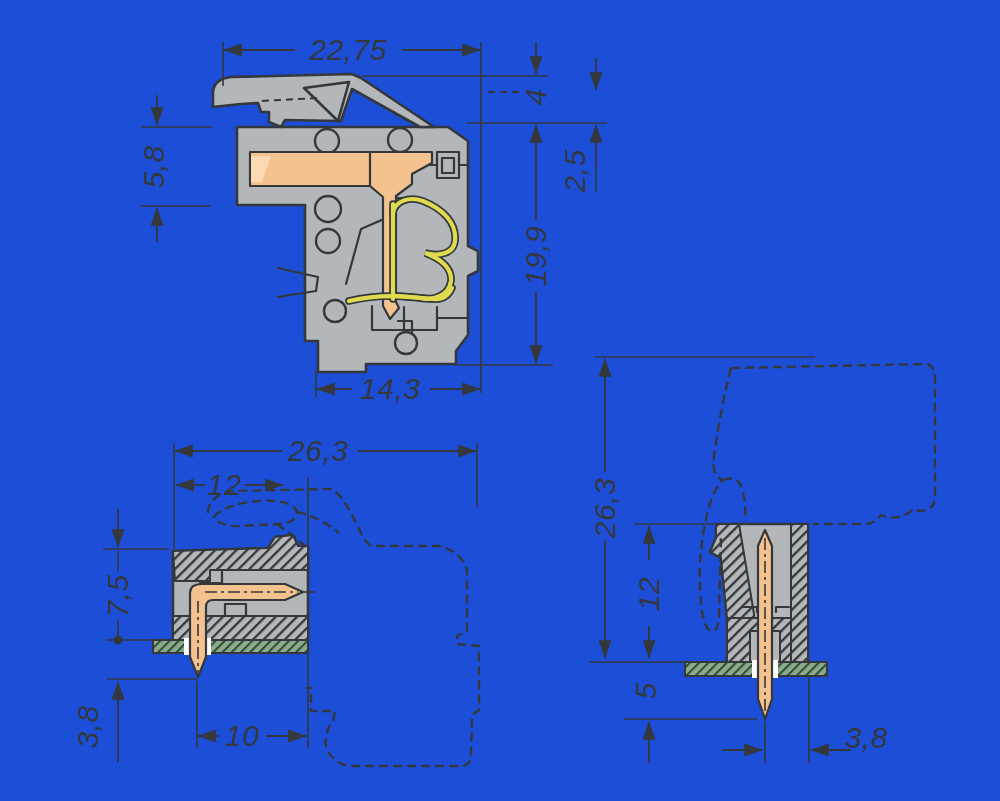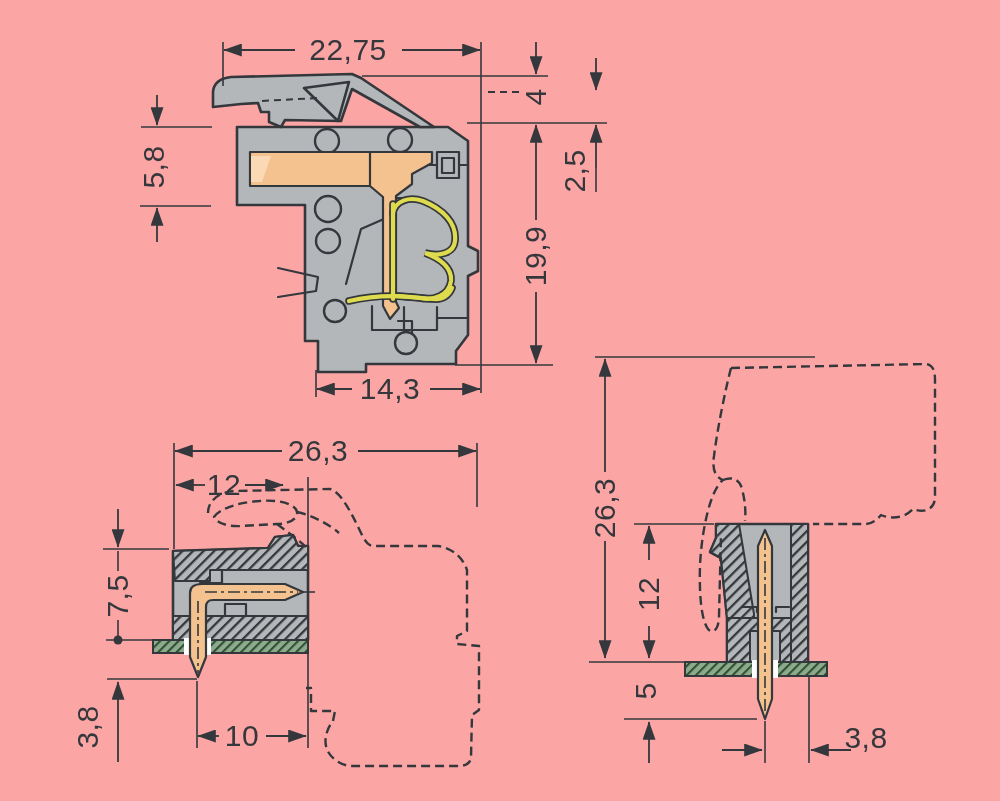--- a/index.html
+++ b/index.html
@@ -1,16 +1,16 @@
 <!DOCTYPE html>
 <html><head>
 <meta charset="utf-8">
 <style>
   html,body{margin:0;padding:0;background:#ffffff;}
-  .stage{width:1000px;height:801px;position:relative;background:#fca5a5;overflow:hidden;}
+  .stage{width:1000px;height:801px;position:relative;background:#1d4ed8;overflow:hidden;font-style:italic;}
   svg{display:block}
   text{font-family:"Liberation Sans",sans-serif;font-size:30px;fill:#34383c;letter-spacing:.5px}
   .ol{fill:#b4b7b9;stroke:#34383c;stroke-width:2.6;stroke-linejoin:round}
   .ln{stroke:#34383c;stroke-width:2.2;fill:none;stroke-linejoin:round;stroke-linecap:round}
   .thin{stroke:#34383c;stroke-width:1.6;fill:none}
   .dim{stroke:#34383c;stroke-width:1.8;fill:none}
   .dash{stroke:#34383c;stroke-width:2.4;fill:none;stroke-dasharray:9 5;stroke-linejoin:round}
   .dashthin{stroke:#34383c;stroke-width:2;fill:none;stroke-dasharray:7 5}
   .cl{stroke:#34383c;stroke-width:1.6;fill:none;stroke-dasharray:12 4 3 4}
   .orange{fill:#f4c28e;stroke:#34383c;stroke-width:2.2;stroke-linejoin:round}

